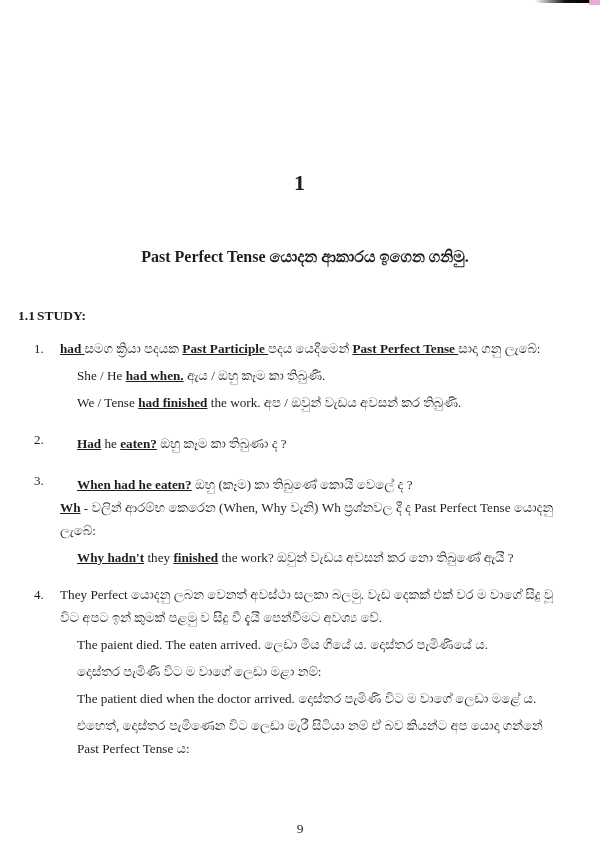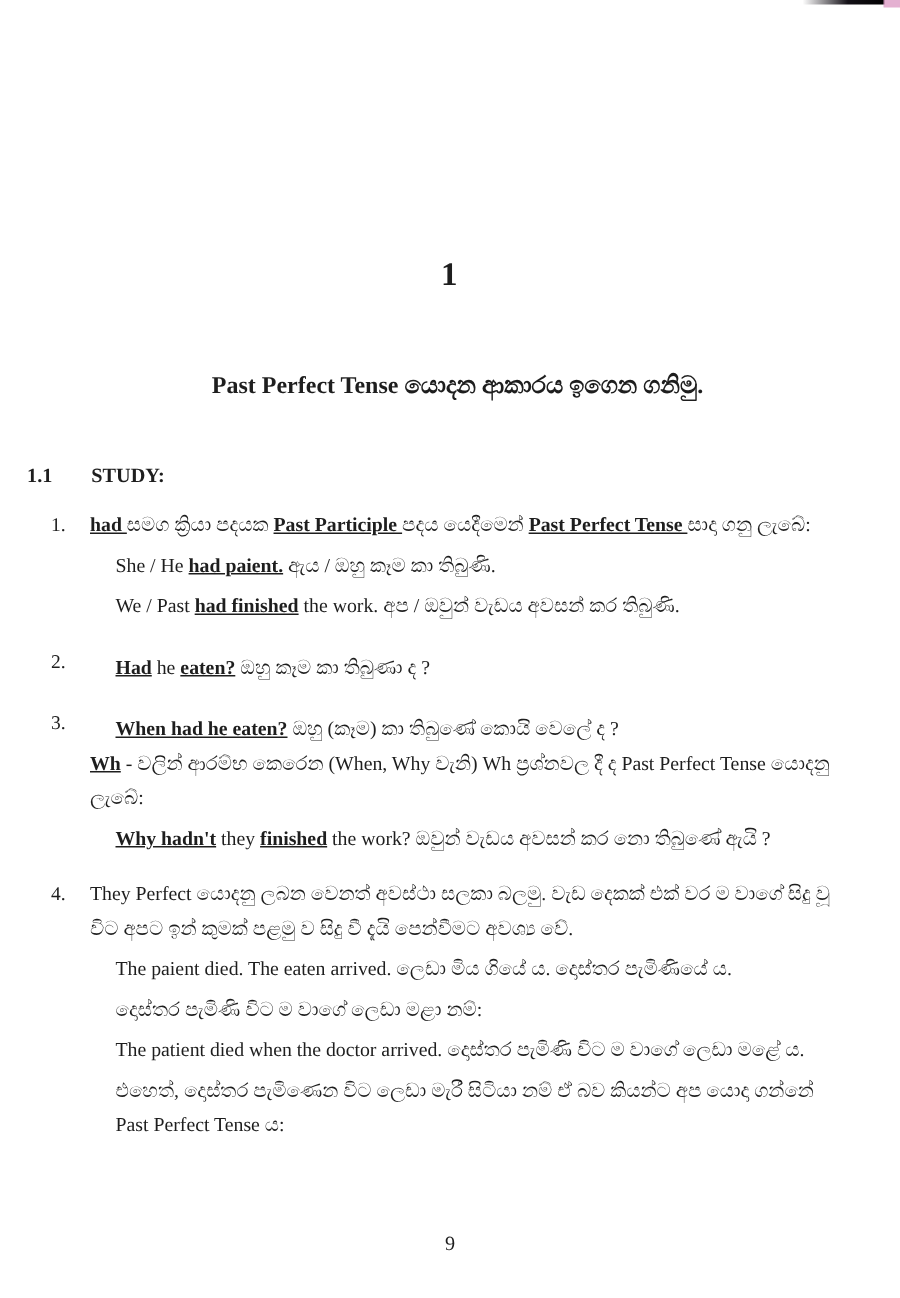--- a/index.html
+++ b/index.html
@@ -43,21 +43,21 @@
     text-align: center;
     font-weight: bold;
     font-size: 16px;
     padding-left: 10px;
   }
   .section-heading {
     margin: 42px 0 0 18px;
     font-weight: bold;
     font-size: 13.5px;
     display: flex;
-    gap: 26px;
+    gap: 2px;
   }
   .study-list {
     margin-top: 13px;
     padding-left: 34px;
     padding-right: 42px;
   }
   .list-item {
     display: flex;
     margin-bottom: 14px;
   }
@@ -99,22 +99,22 @@
   <div class="section-heading">
     <span>1.1</span>
     <span>STUDY:</span>
   </div>
 
   <div class="study-list">
   <div class="list-item">
     <div class="item-number">1.</div>
     <div class="item-body">
           <div class="para"><span class="bold">had </span><span>සමග ක්‍රියා පදයක </span><span class="bold">Past Participle </span><span>පදය යෙදීමෙන් </span><span class="bold">Past Perfect Tense </span><span>සාදා ගනු ලැබේ:</span></div>
-          <div class="para example"><span>She / He </span><span class="bold">had paient.</span><span> ඇය / ඔහු කෑම කා තිබුණි.</span></div>
-          <div class="para example"><span>We / Past </span><span class="bold">had finished</span><span> the work. අප / ඔවුන් වැඩය අවසන් කර තිබුණි.</span></div>
+          <div class="para example"><span>She / He </span><span class="bold">had when.</span><span> ඇය / ඔහු කෑම කා තිබුණි.</span></div>
+          <div class="para example"><span>We / Tense </span><span class="bold">had finished</span><span> the work. අප / ඔවුන් වැඩය අවසන් කර තිබුණි.</span></div>
         </div>
   </div>
 
   <div class="list-item">
     <div class="item-number">2.</div>
     <div class="item-body">
           <div class="para example"><span class="bold">Had</span><span> he </span><span class="bold">eaten?</span><span> ඔහු කෑම කා තිබුණා ද ?</span></div>
         </div>
   </div>
 

